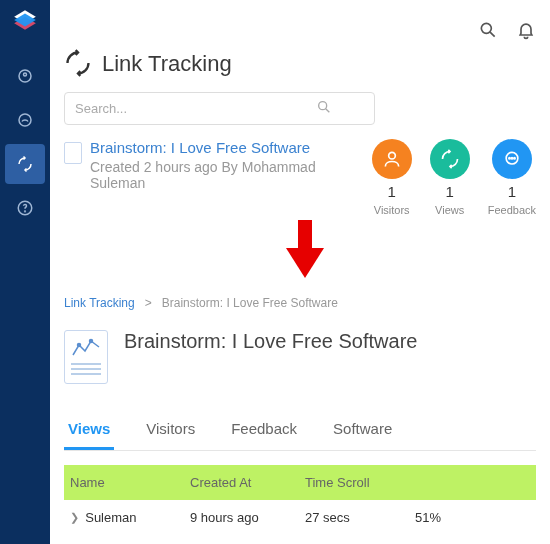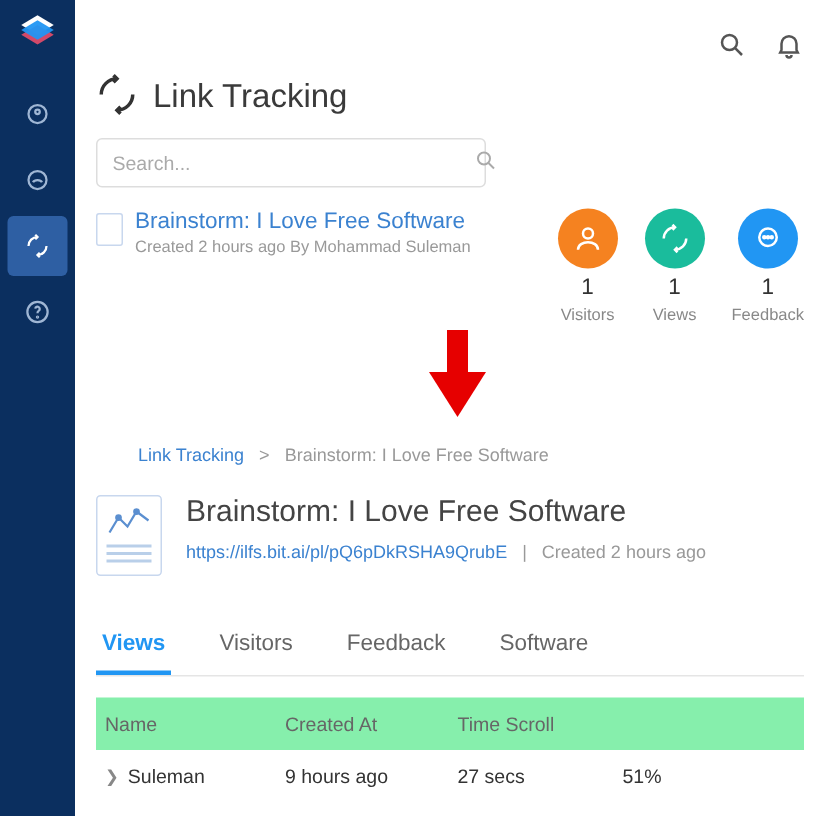--- a/index.html
+++ b/index.html
@@ -8,52 +8,52 @@
 .sidebar { width: 50px; background: #0b2f5f; min-height: 544px; display: flex; flex-direction: column; align-items: center; padding-top: 8px; }
 .sidebar .logo { width: 26px; height: 26px; margin-bottom: 22px; }
 .sidebar .nav-item { width: 40px; height: 40px; display: flex; align-items: center; justify-content: center; margin-bottom: 4px; border-radius: 4px; color: #9fb6d4; }
 .sidebar .nav-item.active { background: #2e5fa3; color: #fff; border-radius: 4px; }
 .main { flex: 1; padding: 10px 14px 0 14px; position: relative; }
 .topbar { display: flex; justify-content: flex-end; gap: 18px; margin-bottom: 6px; }
 .topbar .ticon { color: #555; cursor: pointer; }
 .page-title-row { display: flex; align-items: center; gap: 10px; margin-bottom: 12px; }
 .page-title { font-size: 22px; color: #3a3a3a; font-weight: 500; }
 .search-wrap { position: relative; margin-bottom: 14px; }
-.search-input { width: 260px; padding: 8px 30px 8px 10px; border: 1px solid #ddd; border-radius: 4px; font-size: 13px; color: #999; outline:none; }
+.search-input { width: 311px; padding: 8px 30px 8px 10px; border: 1px solid #ddd; border-radius: 4px; font-size: 13px; color: #999; outline:none; }
 .search-input::placeholder { color: #aaa; }
 .search-icon-in { position: absolute; left: 252px; top: 7px; color: #aaa; }
 .doc-row { display: flex; align-items: flex-start; gap: 8px; margin-bottom: 8px; }
 .doc-icon-sm { width: 18px; height: 22px; border: 1px solid #c8d7ee; border-radius: 2px; margin-top: 3px; }
 .doc-info { flex: 0 0 270px; }
 .doc-title { color: #3b82d0; font-size: 15px; }
-.doc-meta { font-size: 11px; color: #999; margin-top: 3px; }
+.doc-meta { font-size: 14px; color: #999; margin-top: 3px; }
 .stats { display: flex; gap: 18px; margin-left: auto; }
 .stat { display: flex; flex-direction: column; align-items: center; gap: 4px; }
 .stat-circle { width: 40px; height: 40px; border-radius: 50%; display: flex; align-items: center; justify-content: center; color: #fff; }
 .c-orange { background: #f58220; }
 .c-green { background: #1abc9c; }
 .c-blue { background: #2196f3; }
 .stat-num { font-size: 15px; color: #333; }
 .stat-lbl { font-size: 11px; color: #888; }
 .arrow-overlay { position: absolute; left: 232px; top: 210px; pointer-events: none; }
-.breadcrumb { margin-top: 80px; font-size: 12px; color: #999; margin-left: 28px; }
+.breadcrumb { margin-top: 80px; font-size: 12px; color: #999; }
 .breadcrumb a { color: #3b82d0; text-decoration: none; }
 .detail-header { display: flex; gap: 16px; margin-top: 20px; align-items: flex-start; }
 .doc-icon-lg { width: 44px; height: 54px; border: 1px solid #c8d7ee; border-radius: 3px; position: relative; }
 .doc-icon-lg::after { content:""; position:absolute; left:6px; right:6px; bottom:8px; height:2px; background:#b9cfe9; box-shadow: 0 -5px 0 #b9cfe9, 0 -10px 0 #b9cfe9; }
 .doc-icon-lg svg { position:absolute; top:6px; left:6px; }
 .detail-title { font-size: 20px; color: #444; margin-bottom: 8px; }
 .detail-sub { font-size: 12px; color: #999; }
 .detail-sub a { color: #3b82d0; text-decoration: none; }
 .tabs { display: flex; gap: 28px; border-bottom: 1px solid #e5e5e5; margin-top: 26px; }
 .tab { padding: 10px 4px; font-size: 15px; color: #666; cursor: pointer; }
 .tab.active { color: #2196f3; border-bottom: 3px solid #2196f3; font-weight: 600; }
 .table { margin-top: 14px; }
 .table-row { display: flex; padding: 10px 6px; align-items: center; font-size: 13px; }
-.table-row.header { background: #86efac; color: #666; font-size: 13px; }
+.table-row.header { background: #bef264; color: #666; font-size: 13px; }
 .col-name { flex: 0 0 120px; display:flex; align-items:center; gap:6px;}
 .col-va { flex: 0 0 115px; }
 .col-ts { flex: 0 0 110px; }
 .col-sr { flex: 1; }
 .chev { color:#888; font-size:11px;}
 </style>
 </head>
 <body>
 
 <div class="app">
@@ -180,25 +180,20 @@
     <div class="detail-header">
       <div class="doc-icon-lg">
         <svg width="30" height="22" viewBox="0 0 30 22" fill="none" stroke="#5b8fd0" stroke-width="1.5">
             <polyline points="2,18 8,8 14,14 20,4 28,10"></polyline>
             <circle cx="8" cy="8" r="1.5" fill="#5b8fd0"></circle>
             <circle cx="20" cy="4" r="1.5" fill="#5b8fd0"></circle>
           </svg>
       </div>
       <div>
         <div class="detail-title">Brainstorm: I Love Free Software</div>
-        <div class="detail-sub">
-          <a href="#">https://ilfs.bit.ai/pl/pQ6pDkRSHA9QrubE</a>
-          &nbsp;&nbsp;|&nbsp;&nbsp;
-          <span>Created 2 hours ago</span>
-        </div>
       </div>
     </div>
 
     <div class="tabs">
       <div class="tab active">Views</div>
       <div class="tab">Visitors</div>
       <div class="tab">Feedback</div>
       <div class="tab">Software</div>
     </div>
 

